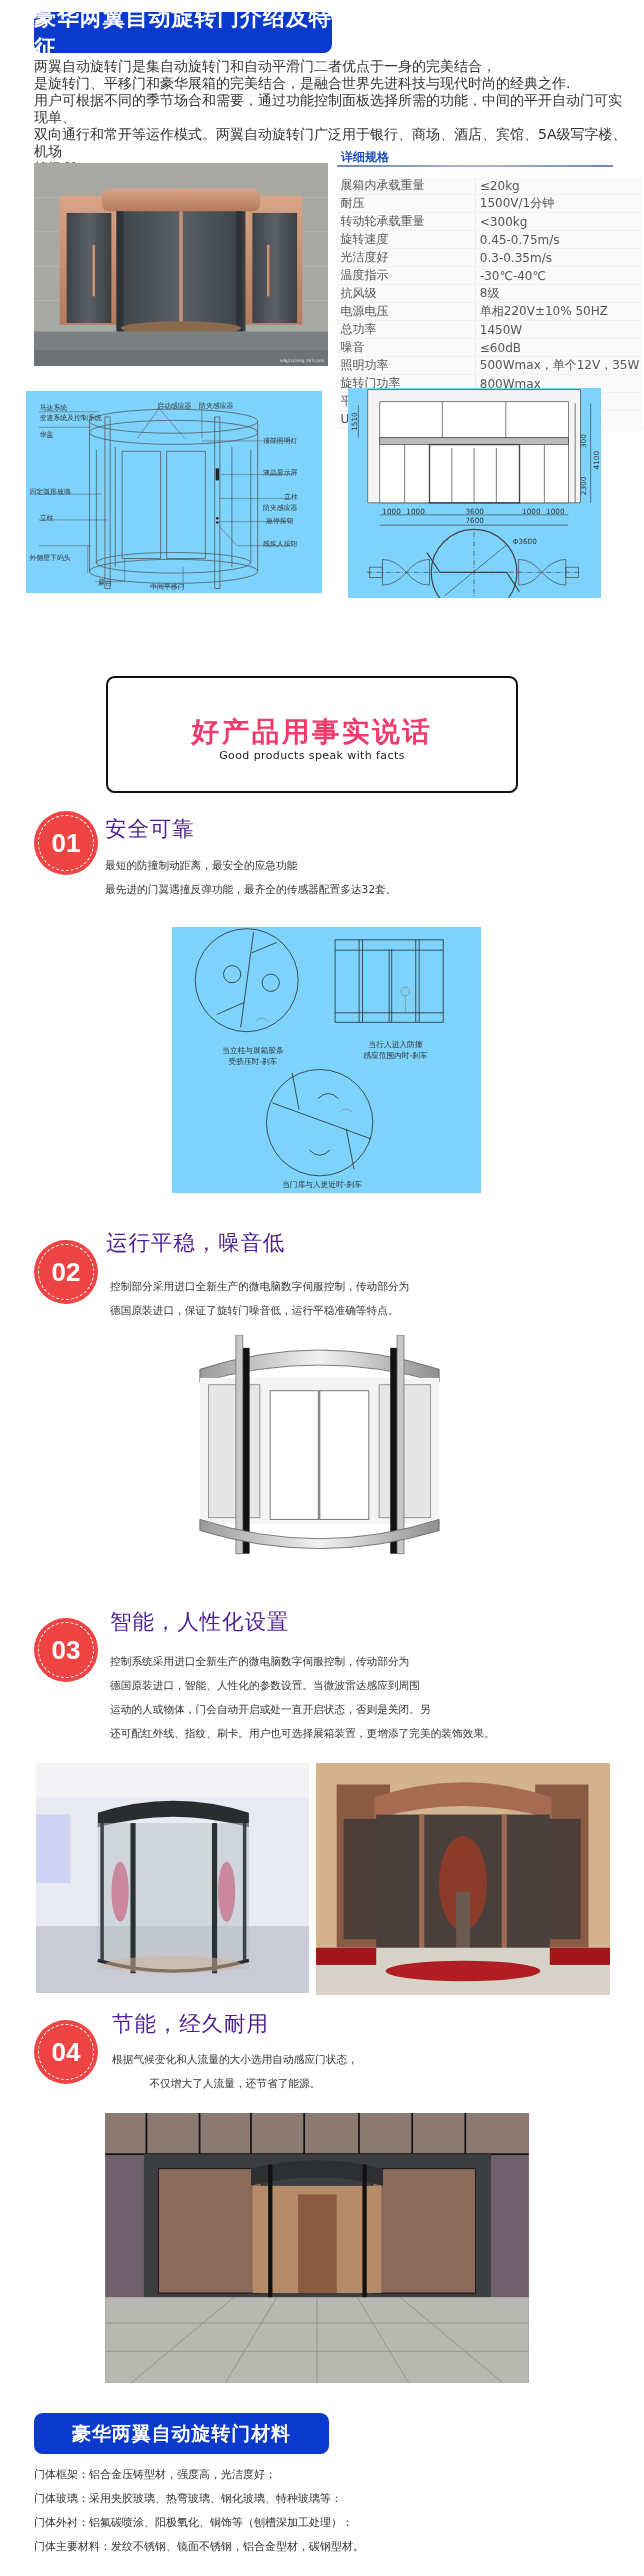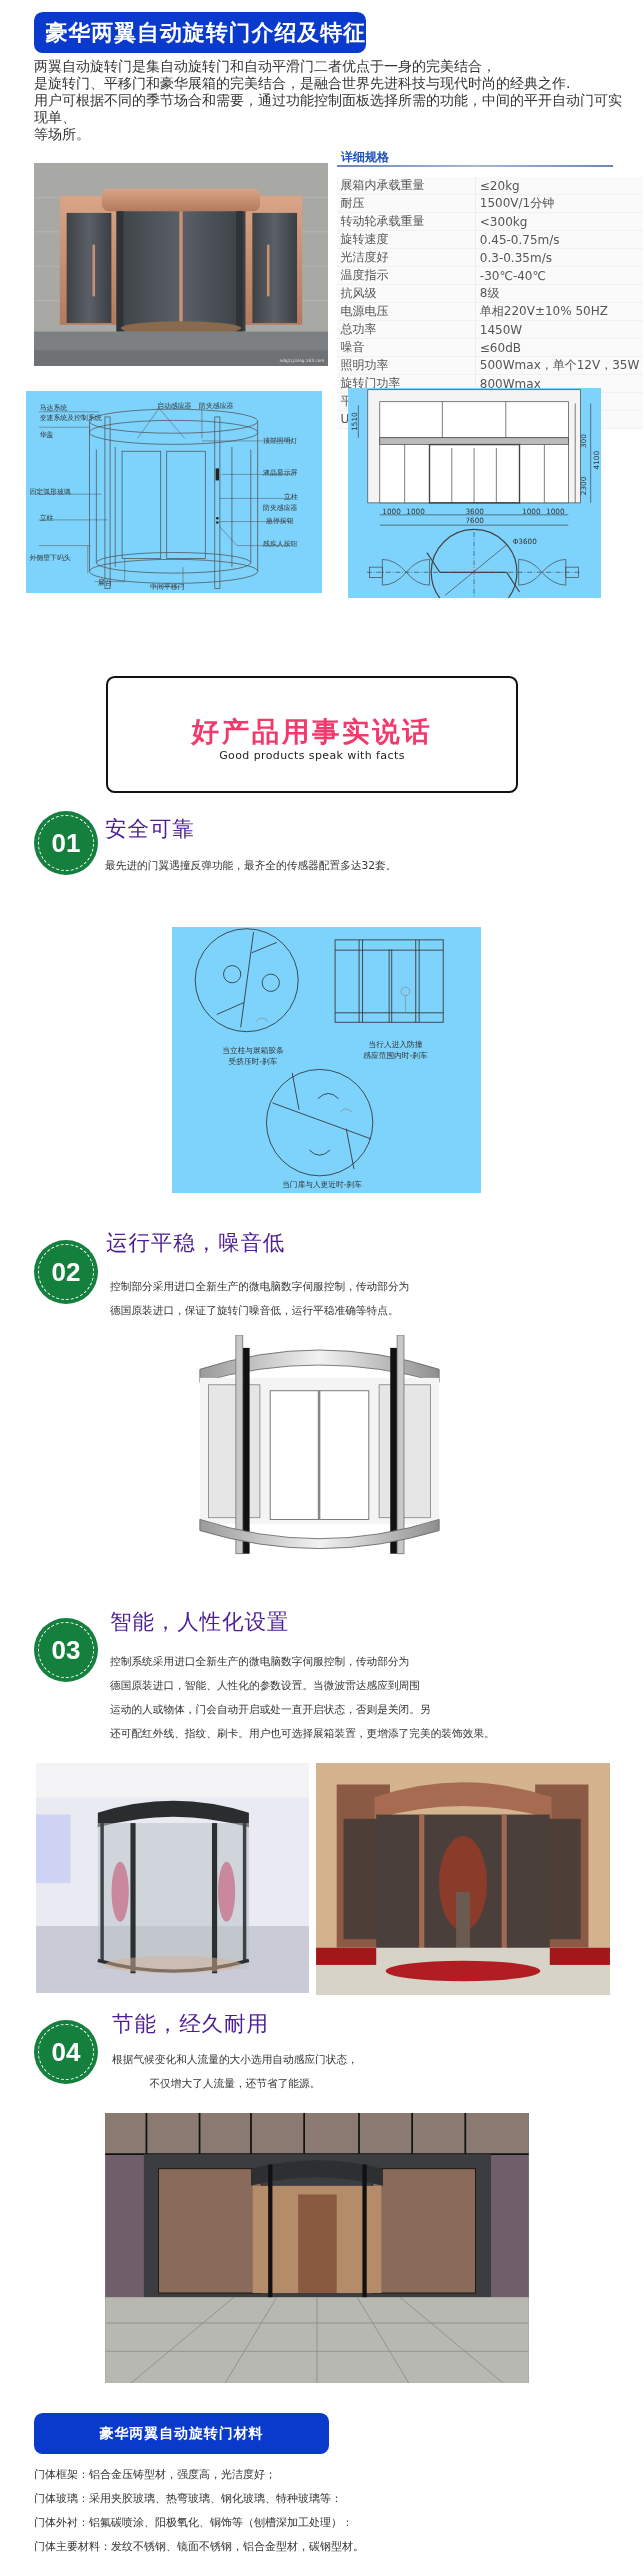--- a/index.html
+++ b/index.html
@@ -1,22 +1,22 @@
 <!DOCTYPE html>
 <html style="font-size:13.7px"><head>
 <meta charset="utf-8">
 <style>
   * { box-sizing: border-box; margin: 0; padding: 0; }
   html, body { width: 644px; background: #ffffff; }
   body { font-family: "DejaVu Sans", "Liberation Sans", sans-serif; color: #222; position: relative; height: 2576px; overflow: hidden; }
 
   
   .banner { position: absolute; background: #0a3acb; color: #fff; border-radius: 8.6px; font-weight: bold; display: flex; align-items: center; justify-content: center; letter-spacing: 0.9px; }
-  .banner-top { left: 34px; top: 12px; width: 332px; height: 41px; font-size: 22px; justify-content: flex-end; }
-  .banner-bottom { left: 34px; top: 2413px; width: 295px; height: 41px; font-size: 14px; }
+  .banner-top { left: 34px; top: 12px; width: 298px; height: 41px; font-size: 22px; }
+  .banner-bottom { left: 34px; top: 2413px; width: 295px; height: 41px; font-size: 19px; }
 
   .para { position: absolute; font-size: 14px; line-height: 17px; color: #333; }
   .intro { left: 34px; top: 58px; width: 601px; }
   .intro p { margin: 0; }
 
   
   .photo { position: absolute; overflow: hidden; }
   .photo-main { left: 34px; top: 163px; width: 294px; height: 203px; background: #9c9c98; }
 
   
@@ -29,21 +29,21 @@
   
   .diagram { position: absolute; background: #7dd3fc; }
   .diag-label { position: absolute; font-size: 6.9px; color: #333; white-space: nowrap; }
 
   
   .slogan-box { position: absolute; left: 106px; top: 676px; width: 412px; height: 117px; border: 2.6px solid #111; border-radius: 8.6px; }
   .slogan-cn { position: absolute; left: 0; width: 100%; top: 36px; text-align: center; font-size: 27.5px; font-weight: bold; color: #f2396b; letter-spacing: 2.6px; }
   .slogan-en { position: absolute; left: 0; width: 100%; top: 71px; text-align: center; font-size: 11px; color: #222; letter-spacing: 0.4px; }
 
   
-  .badge { position: absolute; width: 64px; height: 64px; border-radius: 50%; background: #15803d; display: flex; align-items: center; justify-content: center; }
+  .badge { position: absolute; width: 64px; height: 64px; border-radius: 50%; background: #ef4444; display: flex; align-items: center; justify-content: center; }
   .badge::before { content: ""; position: absolute; left: 4.3px; top: 4.3px; right: 4.3px; bottom: 4.3px; border-radius: 50%; border: 1.7px dashed #ffffff; }
   .badge span { color: #fff; font-size: 26px; font-weight: bold; font-family: "Liberation Sans", sans-serif; position: relative; }
   .feat-title { position: absolute; font-size: 21.5px; font-weight: normal; color: #4c1d95; letter-spacing: 0.9px; }
   .feat-text { position: absolute; font-size: 10.7px; line-height: 24px; color: #333; }
 
   .caption { position: absolute; font-size: 7.7px; color: #333; text-align: center; line-height: 11px; }
 
   
   .materials { position: absolute; left: 34px; top: 2463px; font-size: 11px; line-height: 24px; color: #333; }
 </style>
@@ -51,20 +51,21 @@
 <body>
 
 <div class="banner banner-top">
   <span>豪华两翼自动旋转门介绍及特征</span>
 </div>
 
 <div class="para intro">
   <p>两翼自动旋转门是集自动旋转门和自动平滑门二者优点于一身的完美结合，</p>
   <p>是旋转门、平移门和豪华展箱的完美结合，是融合世界先进科技与现代时尚的经典之作.</p>
   <p>用户可根据不同的季节场合和需要，通过功能控制面板选择所需的功能，中间的平开自动门可实现单、</p>
+  <p>双向通行和常开等运作模式。两翼自动旋转门广泛用于银行、商场、酒店、宾馆、5A级写字楼、机场</p>
   <p>等场所。</p>
 </div>
 
 <div class="photo photo-main">
   <svg width="294" height="203" viewBox="0 0 342 236">
     <defs>
       <linearGradient id="rg" x1="0" x2="0" y1="0" y2="1">
           <stop offset="0" stop-color="#d9a487"></stop>
           <stop offset="1" stop-color="#b47a5d"></stop>
         </linearGradient>
@@ -280,20 +281,21 @@
 <div class="slogan-box">
   <div class="slogan-cn">好产品用事实说话</div>
   <div class="slogan-en">Good products speak with facts</div>
 </div>
 
 <div class="badge" style="left:34px; top:811px;">
   <span>01</span>
 </div>
 <div class="feat-title" style="left:105px; top:814px;">安全可靠</div>
 <div class="feat-text" style="left:105px; top:854px;">
+  <div>最短的防撞制动距离，最安全的应急功能</div>
   <div>最先进的门翼遇撞反弹功能，最齐全的传感器配置多达32套。</div>
 </div>
 
 <div class="diagram" style="left:172px; top:927px; width:309px; height:266px;">
   <svg width="309" height="266" viewBox="0 0 360 310" style="position:absolute;left:0;top:0;">
     <g fill="none" stroke="#333" stroke-width="1">
       <circle cx="87" cy="62" r="60"></circle>
       <line x1="95" y1="6" x2="80" y2="117"></line>
       <line x1="93" y1="30" x2="122" y2="18"></line>
       <line x1="84" y1="88" x2="52" y2="102"></line>

